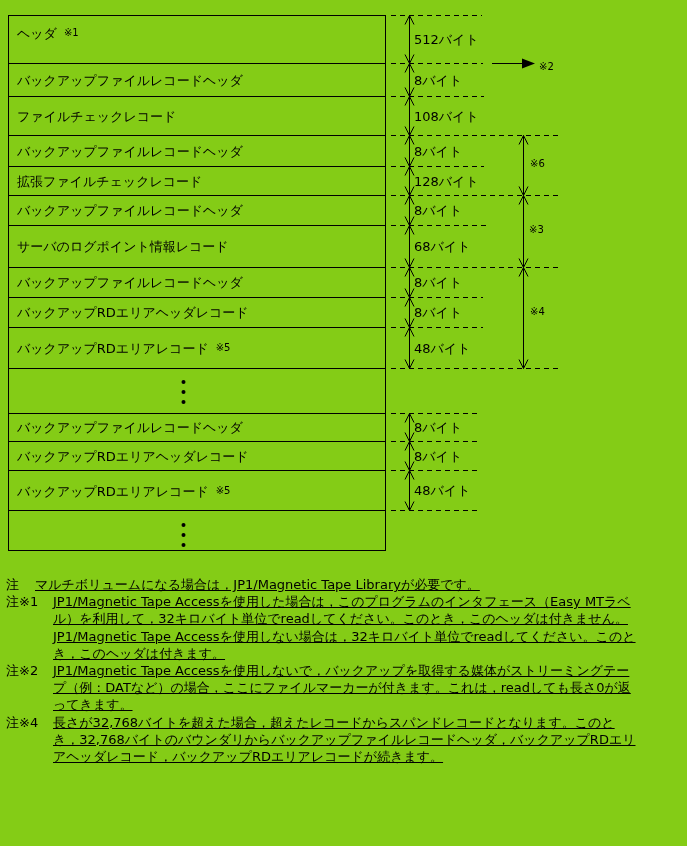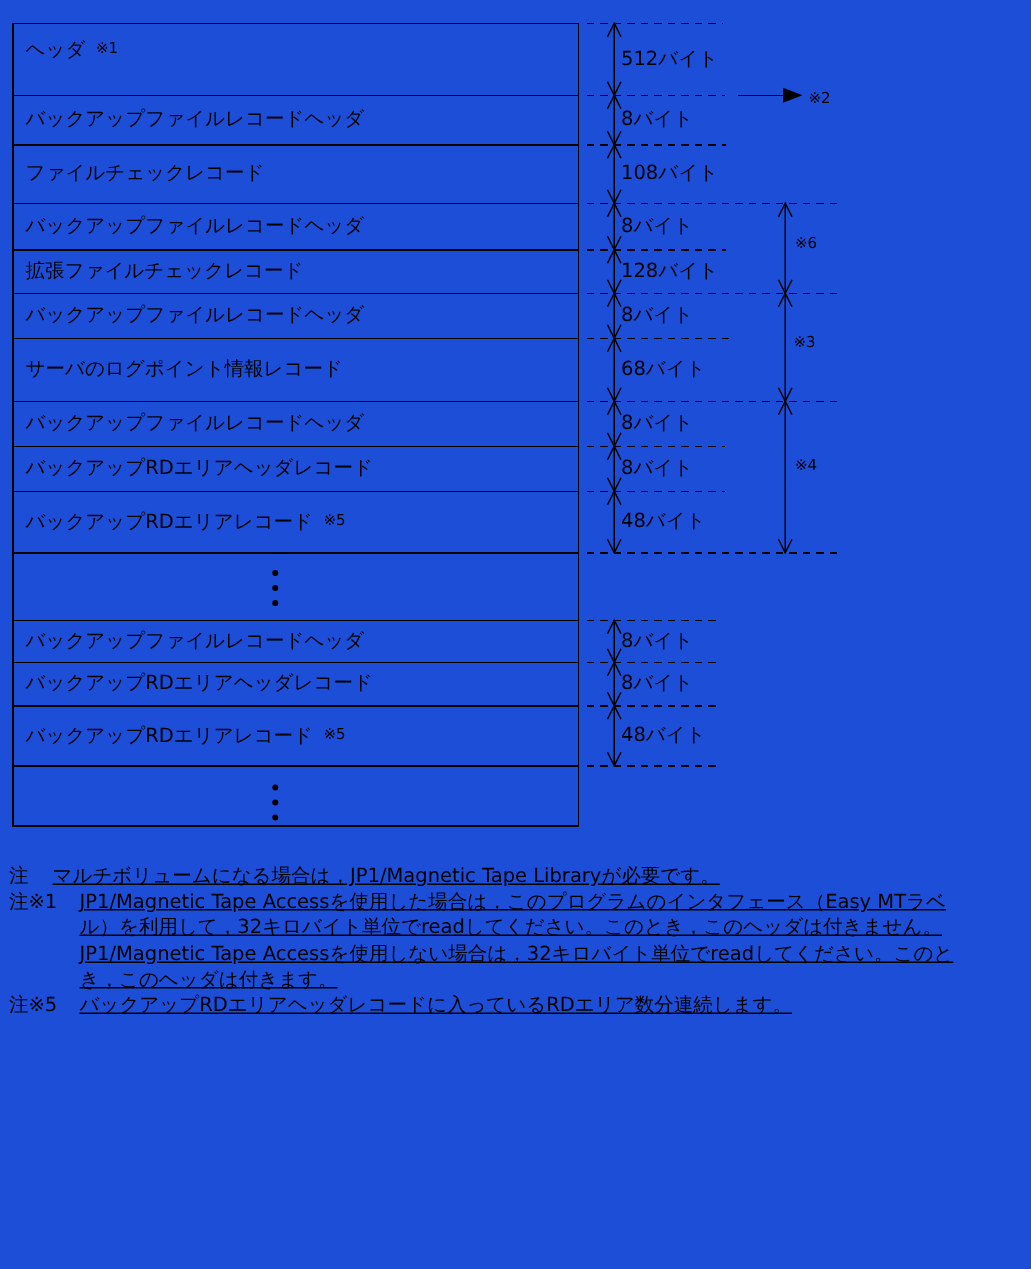--- a/index.html
+++ b/index.html
@@ -1,20 +1,20 @@
 <!DOCTYPE html>
 <html><head>
 <meta charset="utf-8">
 <style>
   html,body{margin:0;padding:0;background:#fff;}
   .page{
     position:relative;
     width:687px;
     height:846px;
-    background:#1d4ed8;
+    background:#84cc16;
     color:#000;
     font-family:"DejaVu Sans","Liberation Sans",sans-serif;
     overflow:hidden;
   }
   .diagram-svg{position:absolute;left:0;top:0;}
   .diagram-svg text{
     font-family:"DejaVu Sans","Liberation Sans",sans-serif;
     fill:#000;
   }
   .notes{
@@ -161,18 +161,26 @@
       <div class="note-body">マルチボリュームになる場合は，JP1/Magnetic Tape Libraryが必要です。</div>
     </div>
     <div class="note">
       <div class="note-label">注※1</div>
       <div class="note-body">JP1/Magnetic Tape Accessを使用した場合は，このプログラムのインタフェース（Easy MTラベ
 ル）を利用して，32キロバイト単位でreadしてください。このとき，このヘッダは付きません。
 JP1/Magnetic Tape Accessを使用しない場合は，32キロバイト単位でreadしてください。このと
 き，このヘッダは付きます。</div>
     </div>
     <div class="note">
-      <div class="note-label">注※5</div>
-      <div class="note-body">バックアップRDエリアヘッダレコードに入っているRDエリア数分連続します。</div>
+      <div class="note-label">注※2</div>
+      <div class="note-body">JP1/Magnetic Tape Accessを使用しないで，バックアップを取得する媒体がストリーミングテー
+プ（例：DATなど）の場合，ここにファイルマーカーが付きます。これは，readしても長さ0が返
+ってきます。</div>
+    </div>
+    <div class="note">
+      <div class="note-label">注※4</div>
+      <div class="note-body">長さが32,768バイトを超えた場合，超えたレコードからスパンドレコードとなります。このと
+き，32,768バイトのバウンダリからバックアップファイルレコードヘッダ，バックアップRDエリ
+アヘッダレコード，バックアップRDエリアレコードが続きます。</div>
     </div>
   </div>
 
 </div>
 
 </body></html>

